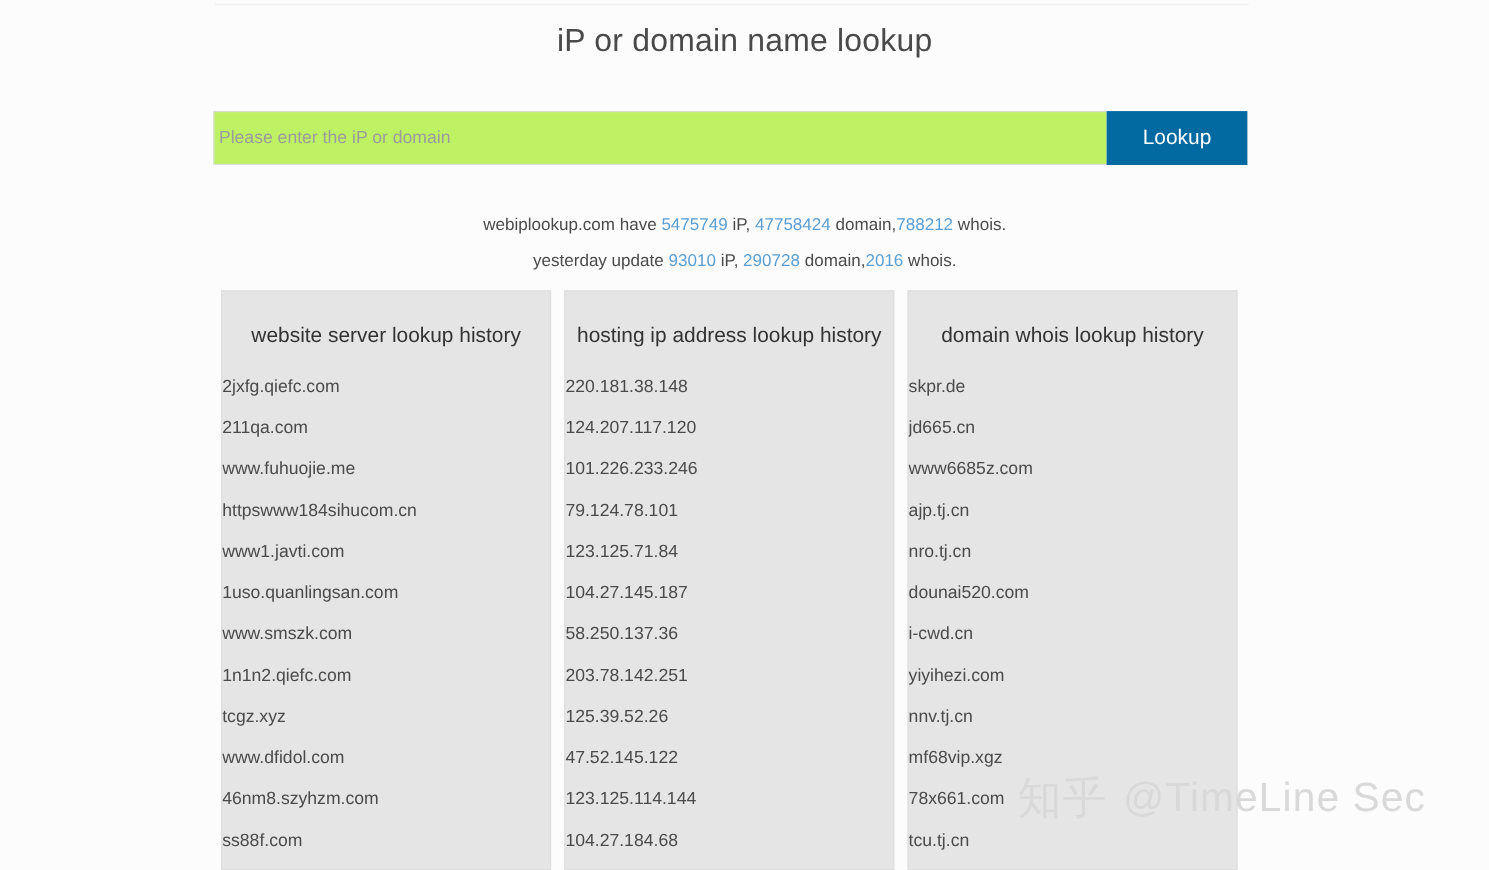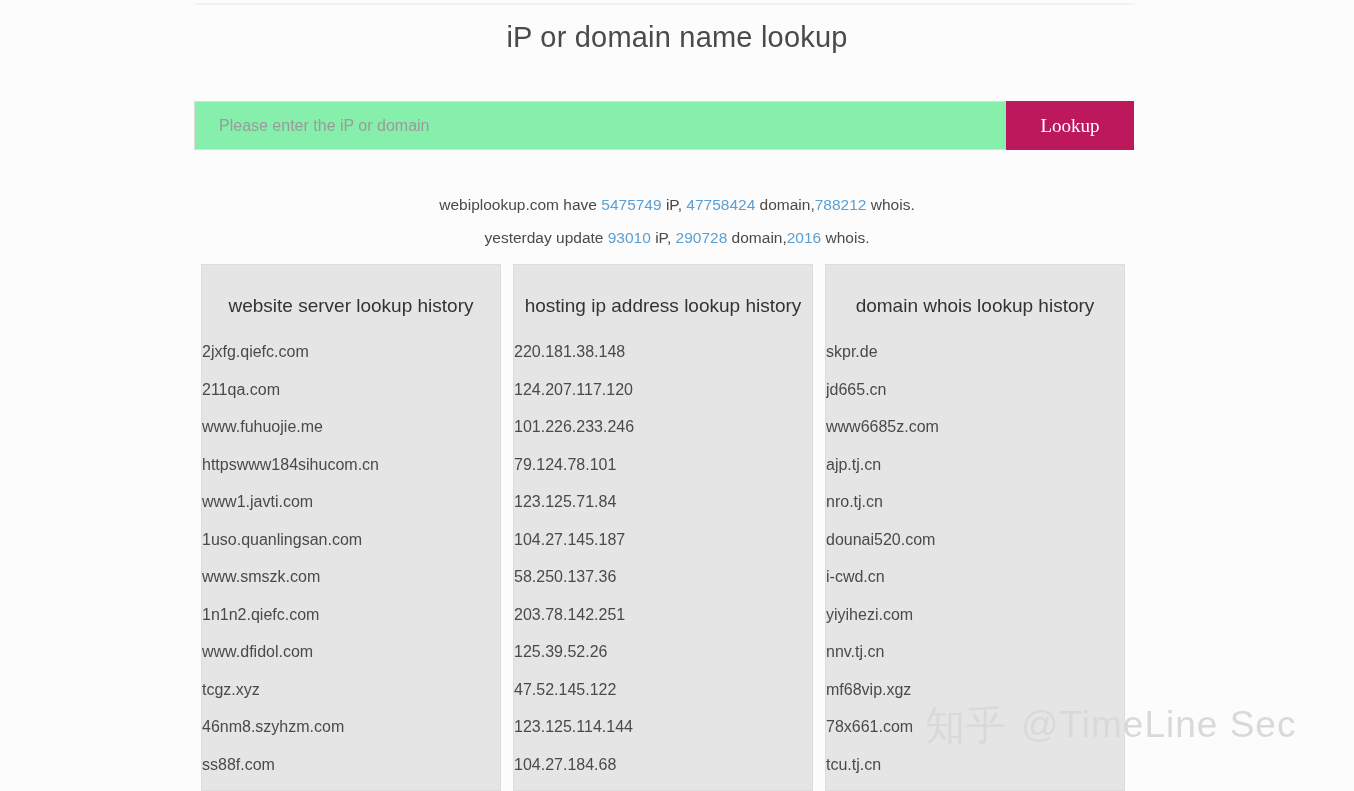--- a/index.html
+++ b/index.html
@@ -51,40 +51,40 @@
     height: 49px;
     display: flex;
     box-sizing: border-box;
   }
   .search-input {
     flex: 1 1 auto;
     height: 49px;
     box-sizing: border-box;
     border: 1px solid #dcdcdc;
     border-right: none;
-    background: #86efac;
-    padding: 0 24px;
+    background: #bef264;
+    padding: 0 4px;
     font-family: "Liberation Sans", sans-serif;
     font-size: 16px;
     color: #555555;
     outline: none;
   }
   .search-input::placeholder {
     color: #9b9b9b;
     opacity: 1;
   }
   .search-button {
     flex: 0 0 128px;
     width: 128px;
     height: 49px;
     box-sizing: border-box;
     border: none;
-    background: #be185d;
+    background: #0369a1;
     color: #ffffff;
-    font-family: Liberation Serif, serif;
+    font-family: Liberation Sans, sans-serif;
     font-size: 19px;
     cursor: pointer;
     line-height: 49px;
     padding: 0;
     text-align: center;
   }
 
   
   .stats {
     position: absolute;
@@ -196,22 +196,22 @@
       <h2 class="panel-title">website server lookup history</h2>
       <ul class="panel-list">
         <li>2jxfg.qiefc.com</li>
         <li>211qa.com</li>
         <li>www.fuhuojie.me</li>
         <li>httpswww184sihucom.cn</li>
         <li>www1.javti.com</li>
         <li>1uso.quanlingsan.com</li>
         <li>www.smszk.com</li>
         <li>1n1n2.qiefc.com</li>
+        <li>tcgz.xyz</li>
         <li>www.dfidol.com</li>
-        <li>tcgz.xyz</li>
         <li>46nm8.szyhzm.com</li>
         <li>ss88f.com</li>
       </ul>
     </div>
 
     <div class="panel">
       <h2 class="panel-title">hosting ip address lookup history</h2>
       <ul class="panel-list">
         <li>220.181.38.148</li>
         <li>124.207.117.120</li>

